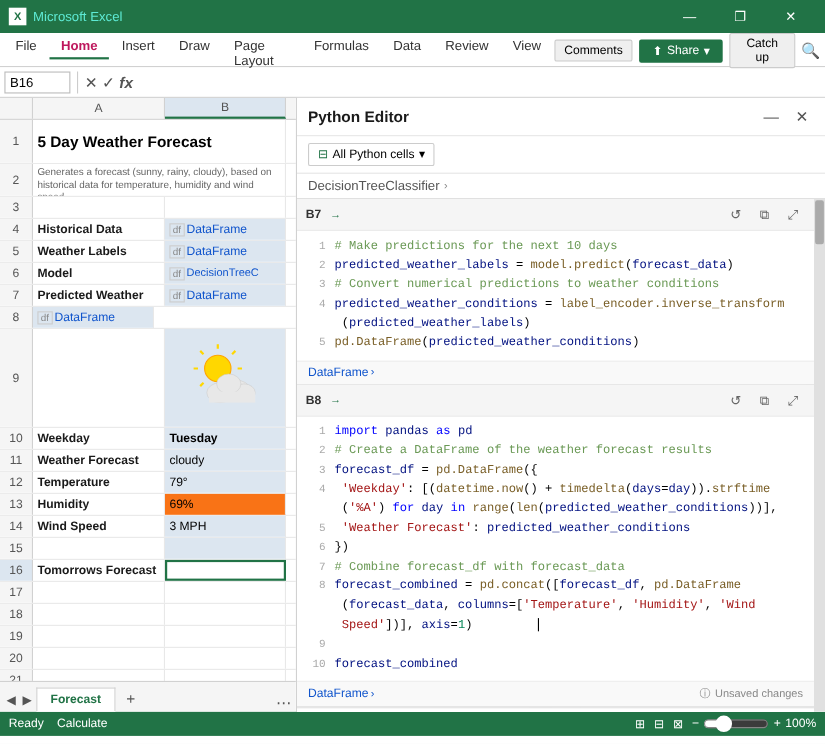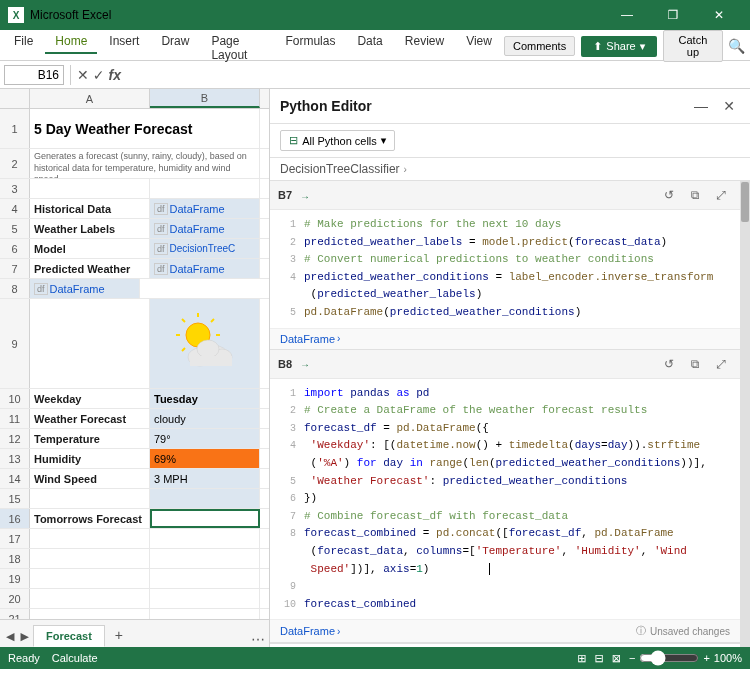--- a/index.html
+++ b/index.html
@@ -2,37 +2,37 @@
 <html><head>
   <meta charset="utf-8">
   <style>
     * { box-sizing: border-box; margin: 0; padding: 0; }
     body { font-family: 'Segoe UI', Arial, sans-serif; font-size: 12px; background: #fff; overflow: hidden; width: 750px; height: 676px; }
 
     
     .title-bar { background: #217346; height: 30px; display: flex; align-items: center; justify-content: space-between; padding: 0 8px; }
     .title-bar-left { display: flex; align-items: center; gap: 6px; }
     .title-icon { width: 16px; height: 16px; background: #fff; display: flex; align-items: center; justify-content: center; font-size: 10px; font-weight: bold; color: #217346; }
-    .title-text { color: #000000; font-size: 12px; }
+    .title-text { color: #5eead4; font-size: 12px; }
     .title-bar-controls { display: flex; gap: 0; }
     .title-btn { width: 46px; height: 30px; display: flex; align-items: center; justify-content: center; color: #fff; font-size: 12px; cursor: pointer; }
 
     
     .ribbon { background: #fff; border-bottom: 1px solid #d1d1d1; }
     .ribbon-tabs { display: flex; align-items: flex-start; height: 30px; padding: 0 4px; gap: 2px; }
     .ribbon-tab { padding: 4px 10px; font-size: 12px; cursor: pointer; color: #333; border-bottom: 2px solid transparent; }
-    .ribbon-tab.active { border-bottom: 2px solid #217346; color: #4d7c0f; font-weight: 400; }
+    .ribbon-tab.active { border-bottom: 2px solid #217346; color: #be185d; font-weight: 700; }
     .ribbon-actions { margin-left: auto; display: flex; align-items: center; gap: 6px; }
     .btn-comments { border: 1px solid #ccc; padding: 3px 8px; font-size: 11px; cursor: pointer; border-radius: 2px; }
     .btn-share { background: #217346; color: #fff; border: none; padding: 4px 12px; font-size: 11px; cursor: pointer; border-radius: 2px; display: flex; align-items: center; gap: 4px; }
     .btn-catch-up { border: 1px solid #ccc; padding: 3px 12px; font-size: 11px; cursor: pointer; border-radius: 2px; }
 
     
     .formula-bar { display: flex; align-items: center; height: 28px; border-bottom: 1px solid #d1d1d1; padding: 0 4px; gap: 4px; }
-    .cell-ref { width: 60px; border: 1px solid #bbb; padding: 2px 4px; font-size: 12px; text-align: right; }
+    .cell-ref { width: 60px; border: 1px solid #bbb; padding: 2px 4px; font-size: 12px; text-align: left; }
     .formula-divider { width: 1px; height: 20px; background: #ccc; margin: 0 2px; }
     .formula-icons { display: flex; gap: 4px; color: #555; font-size: 14px; }
     .formula-input { flex: 1; border: none; outline: none; font-size: 12px; padding: 2px 4px; }
 
     
     .main-area { display: flex; height: calc(676px - 88px - 30px); }
 
     
     .spreadsheet { width: 270px; flex-shrink: 0; border-right: 1px solid #d1d1d1; display: flex; flex-direction: column; overflow: hidden; }
     .sheet-scroll { overflow: hidden; flex: 1; }

